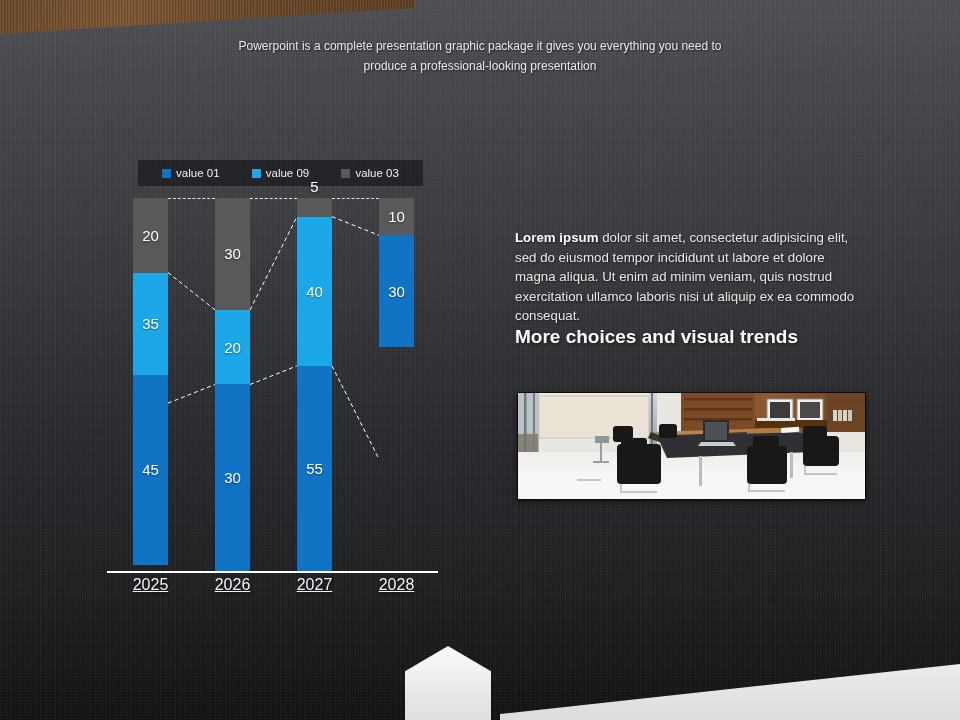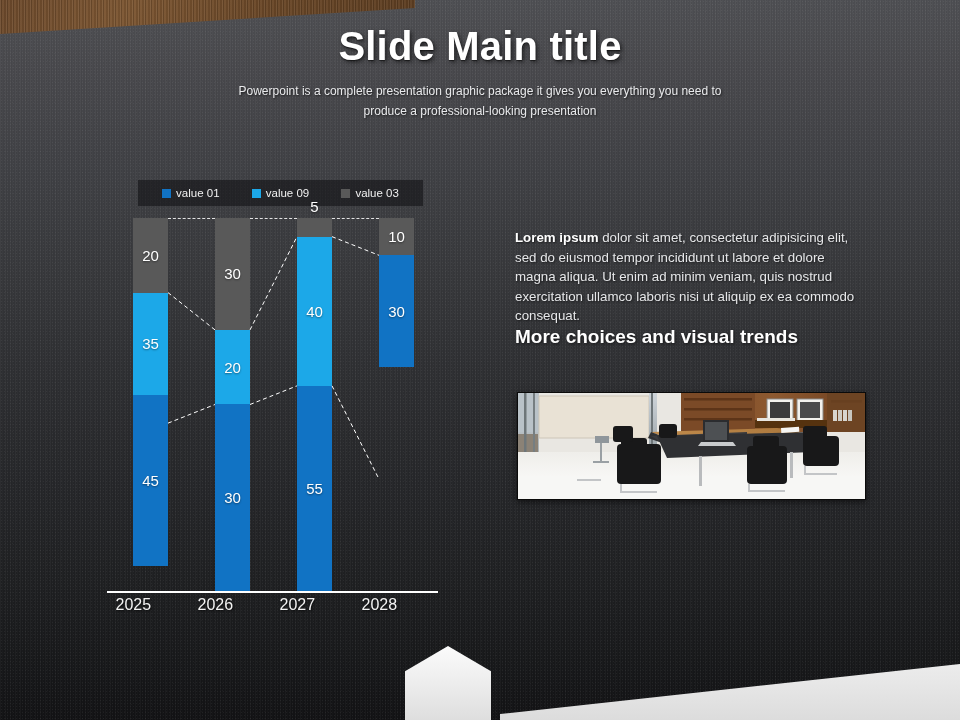--- a/index.html
+++ b/index.html
@@ -90,21 +90,21 @@
     text-shadow:2px 2px 4px rgba(0,0,0,.55), 0 1px 1px rgba(0,0,0,.5);
   }
   #subtitle {
     margin-top:12px;
     font-size:12px; line-height:20px; color:#e9eaec; font-weight:normal;
     text-shadow:1px 1px 2px rgba(0,0,0,.6);
     width:520px; margin-left:auto; margin-right:auto;
   }
 
   
-  #chart-area { position:absolute; left:100px; top:176px; width:350px; height:445px; }
+  #chart-area { position:absolute; left:100px; top:156px; width:350px; height:445px; }
 
   #legend {
     position:absolute; left:38px; top:4px;
     width:285px; height:26px;
     background:rgba(20,20,22,.62);
     display:flex; align-items:center; justify-content:space-around;
     padding:0 8px;
   }
   .legend-item { display:flex; align-items:center; gap:5px; }
   .legend-swatch { width:9px; height:9px; display:block; }
@@ -131,23 +131,24 @@
   }
   
   #connectors { position:absolute; left:0; top:42px; width:350px; height:373px; overflow:visible; }
 
   #axis-line {
     position:absolute; left:7px; top:415px; width:331px; height:0;
     border-top:2px solid #ffffff;
   }
   #xlabels { position:absolute; left:0; top:420px; width:350px; height:26px; }
   .xlabel {
-    position:absolute; width:70px; text-align:left;
+    position:absolute; width:70px; text-align:center;
     font-size:16px; color:#f2f2f2;
     text-shadow:1px 1px 2px rgba(0,0,0,.6);
+    text-decoration:underline;
   }
 
   
   #right { position:absolute; left:515px; top:228px; width:350px; }
   #right-heading {
     font-size:19px; font-weight:bold; color:#ffffff;
     text-shadow:1px 1px 3px rgba(0,0,0,.6);
     margin-bottom:14px;
   }
   #right-body {
@@ -173,21 +174,20 @@
 
   <div id="bg-stripes"></div>
   <div id="bg-noise"></div>
 
   <div id="wood"></div>
 
   <div id="bottom-band"></div>
   <div id="bottom-arrow"></div>
 
   <div id="header">
-    <div id="title">Slide Main title</div>
     <div id="subtitle">Powerpoint is a complete presentation graphic package it gives you everything you need to produce a professional-looking presentation</div>
   </div>
 
   <div id="chart-area">
 
     <div id="legend">
         <div class="legend-item">
           <span class="legend-swatch" style="background: rgb(17, 115, 196);"></span>
           <span class="legend-label">value 01</span>
         </div>
@@ -202,21 +202,21 @@
       </div>
 
     <div id="plot">
         <div class="bar" style="left: 33px; height: 373px;">
           <div class="seg" style="height: 74.6px; background: rgb(89, 89, 89);">
             <span class="seg-label">20</span>
           </div>
           <div class="seg" style="height: 102px; background: rgb(28, 168, 232);">
             <span class="seg-label">35</span>
           </div>
-          <div class="seg" style="height: 171px; background: rgb(17, 115, 196); align-items: center;">
+          <div class="seg" style="height: 190px; background: rgb(17, 115, 196); align-items: center;">
             <span class="seg-label">45</span>
           </div>
         </div>
         <div class="bar" style="left: 115px; height: 373px;">
           <div class="seg" style="height: 111.9px; background: rgb(89, 89, 89);">
             <span class="seg-label">30</span>
           </div>
           <div class="seg" style="height: 74.6px; background: rgb(28, 168, 232);">
             <span class="seg-label">20</span>
           </div>

